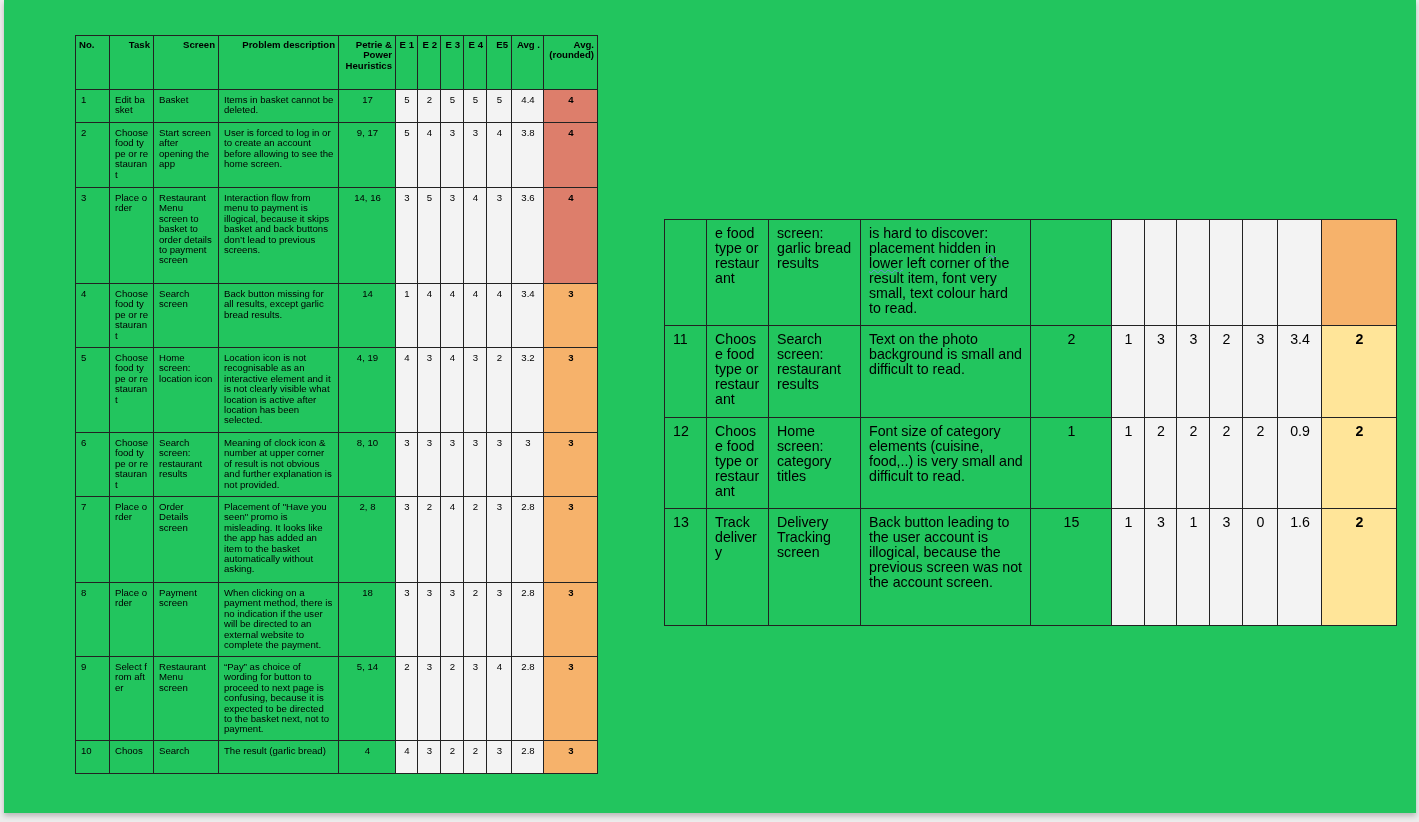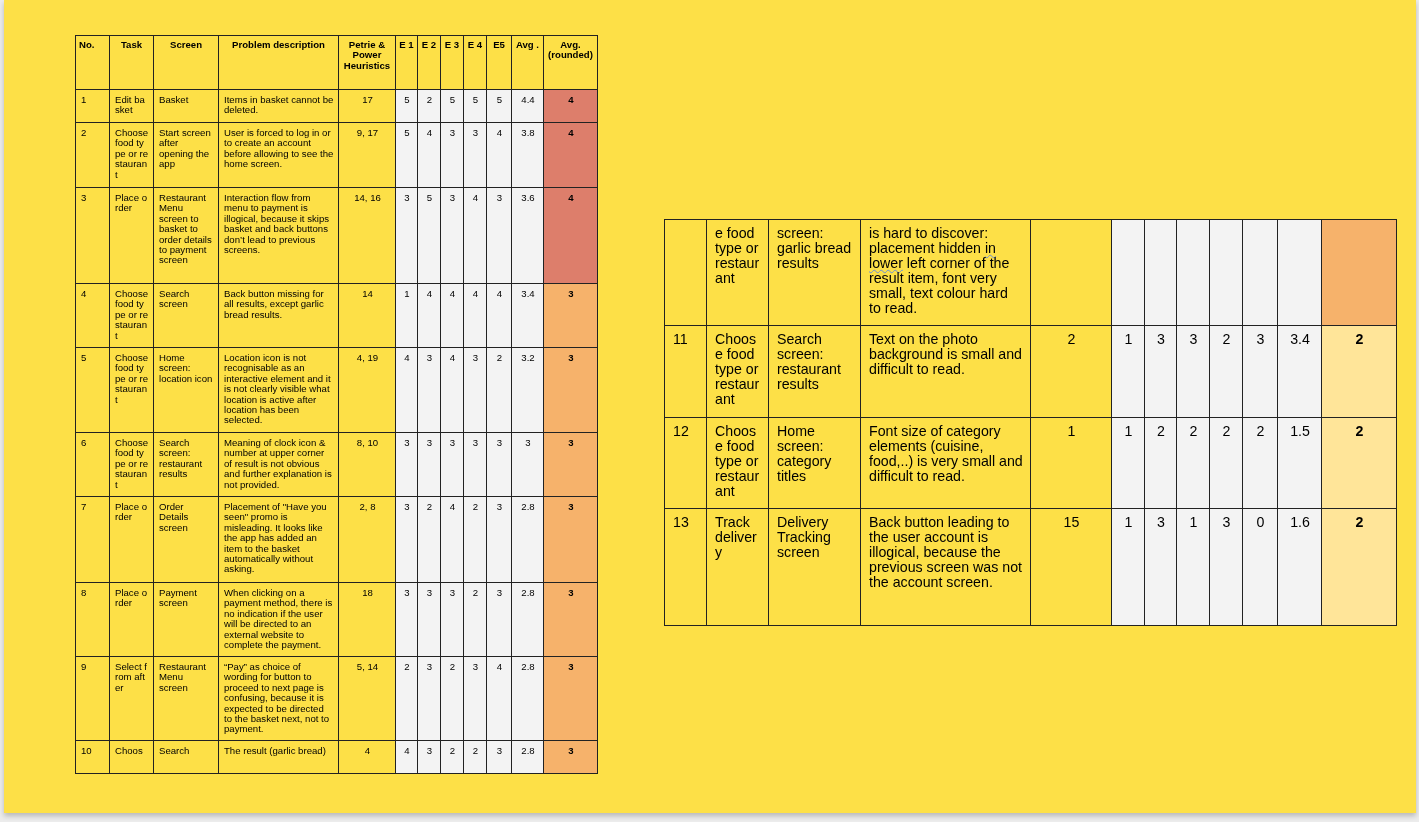--- a/index.html
+++ b/index.html
@@ -2,34 +2,34 @@
 <html><head>
 <meta charset="utf-8">
 <style>
   html, body { margin: 0; padding: 0; }
   body {
     width: 1419px; height: 822px; background: #ececec; position: relative; overflow: hidden;
     font-family: "Liberation Sans", sans-serif; color: #000;
   }
   .page {
     position: absolute; left: 4px; top: 0; width: 1412px; height: 813px;
-    background: #fde047; box-shadow: 0 3px 5px rgba(0,0,0,0.22);
+    background: #22c55e; box-shadow: 0 3px 5px rgba(0,0,0,0.22);
   }
   table { border-collapse: collapse; position: absolute; table-layout: fixed; }
   td, th { border: 1.5px solid #222; vertical-align: top; }
   .gray { background: #f3f3f3; }
   .red { background: #dd7e6b; }
   .orange { background: #f6b26b; }
   .yellow { background: #ffe599; }
   .c { text-align: center; }
   .b { font-weight: bold; }
 
   
   #tbl-left { left: 71px; top: 35px; font-size: 9.6px; line-height: 10.4px; }
-  #tbl-left th { font-weight: bold; text-align: center; padding: 4px 3px; }
+  #tbl-left th { font-weight: bold; text-align: right; padding: 4px 3px; }
   #tbl-left td { padding: 5px 4px 3px 5px; }
   #tbl-left th.l0 { text-align: left; }
 
   
   #tbl-right { left: 660px; top: 219px; font-size: 14.2px; line-height: 15px; }
   #tbl-right td { padding: 6px 7px 4px 8px; }
   .sq { text-decoration: underline wavy #6b8fd6; text-decoration-thickness: 1px; }
 </style>
 </head>
 <body>
@@ -259,21 +259,21 @@
           <td>12</td>
           <td style="word-break:break-all">Choose food type or restaurant</td>
           <td>Home screen: category titles</td>
           <td>Font size of category elements (cuisine, food,..) is very small and difficult to read.</td>
           <td class="c">1</td>
           <td class="c gray">1</td>
           <td class="c gray">2</td>
           <td class="c gray">2</td>
           <td class="c gray">2</td>
           <td class="c gray">2</td>
-          <td class="c gray">1.5</td>
+          <td class="c gray">0.9</td>
           <td class="c b yellow">2</td>
         </tr>
         <tr style="height: 117px;">
           <td>13</td>
           <td style="word-break:break-all">Track delivery</td>
           <td>Delivery Tracking screen</td>
           <td>Back button leading to the user account is illogical, because the previous screen was not the account screen.</td>
           <td class="c">15</td>
           <td class="c gray">1</td>
           <td class="c gray">3</td>

